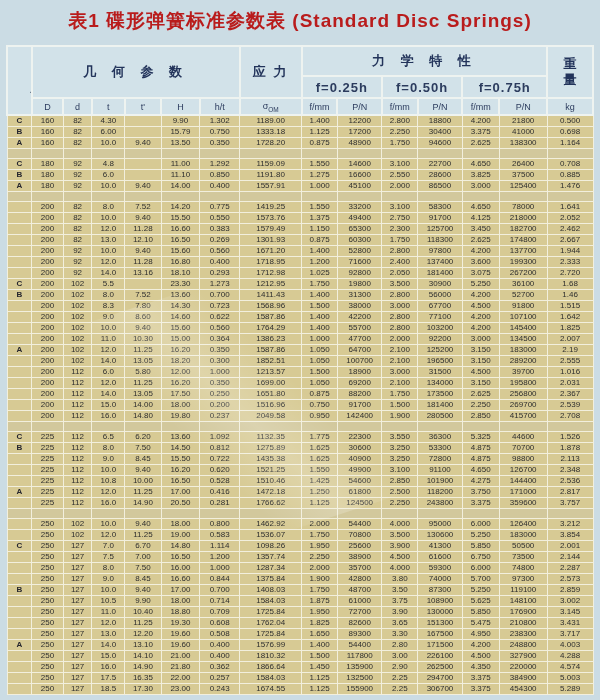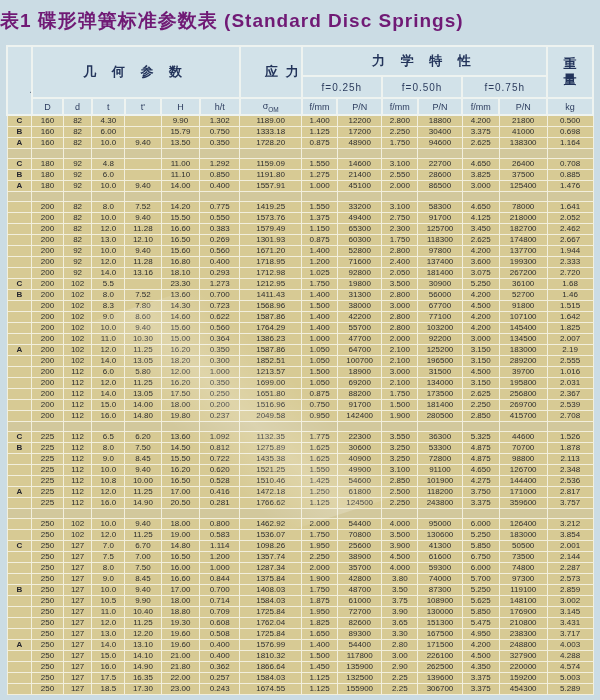--- a/index.html
+++ b/index.html
@@ -4,34 +4,35 @@
 <style>
   html,body{margin:0;padding:0;}
   body{
     width:600px;height:700px;
     background:#cbdce4;
     font-family:"Liberation Sans", sans-serif;
     position:relative;overflow:hidden;
   }
   .page-title{
     position:absolute;top:8px;left:0;right:0;
-    font-size:19px;font-weight:bold;color:#701a75;letter-spacing:1px;
+    text-align:center;
+    font-size:19px;font-weight:bold;color:#b91c1c;letter-spacing:1px;
     white-space:nowrap;
   }
   .table-wrap{position:absolute;left:6px;top:45px;width:588px;}
   table{width:100%;border-collapse:collapse;table-layout:fixed;}
 
   thead th{
     background:#d2e2e9;
     border:2px solid #eef3f0;
     color:#22335a;
     padding:0;overflow:hidden;
   }
   th.big{font-size:13px;font-weight:bold;letter-spacing:6px;height:28px;}
-  th.flevel{font-size:10px;font-weight:normal;letter-spacing:1px;height:20px;color:#2c3c5e;}
+  th.flevel{font-size:13px;font-weight:bold;letter-spacing:1px;height:20px;color:#2c3c5e;}
   th.collabel{font-size:9px;font-weight:normal;height:15px;color:#2c3c5e;}
   th.gbt-cell{vertical-align:middle;}
   .gbt-inner{
     display:inline-block;transform:rotate(-90deg);
     font-size:9px;font-weight:normal;letter-spacing:1px;color:#37465e;white-space:nowrap;
   }
   th.weight-cell div{font-size:13px;font-weight:bold;line-height:16px;letter-spacing:0;}
   sub.sigma-sub{font-size:6.5px;}
 
   tbody td{
@@ -75,21 +76,21 @@
       <col style="width:6.3%">
         <col style="width:8.2%">
       <col style="width:7.8%">
     </colgroup>
     <thead>
       <tr>
         <th rowspan="3" class="gbt-cell">
           <span class="gbt-inner">GB/T 1972</span>
         </th>
         <th colspan="6" rowspan="2" class="big">几 何 参 数</th>
-        <th rowspan="2" class="big" style="letter-spacing:2px;text-align:right;">应 力</th>
+        <th rowspan="2" class="big" style="letter-spacing:2px;">应 力</th>
         <th colspan="6" class="big">力 学 特 性</th>
         <th rowspan="2" class="weight-cell">
           <div>重</div>
           <div>量</div>
         </th>
       </tr>
       <tr>
         <th colspan="2" class="flevel">f=0.25h</th>
         <th colspan="2" class="flevel">f=0.50h</th>
         <th colspan="2" class="flevel">f=0.75h</th>
@@ -200,21 +201,21 @@
         <tr>
           <td class="grade-cell">B</td>
           <td>180</td>
           <td>92</td>
           <td>6.0</td>
           <td></td>
           <td>11.10</td>
           <td>0.850</td>
           <td>1191.80</td>
           <td>1.275</td>
-          <td>21400</td>
+          <td>16600</td>
           <td>2.550</td>
           <td>28600</td>
           <td>3.825</td>
           <td>37500</td>
           <td>0.885</td>
         </tr>
         <tr>
           <td class="grade-cell">A</td>
           <td>180</td>
           <td>92</td>
@@ -984,23 +985,23 @@
           <td>250</td>
           <td>127</td>
           <td>17.5</td>
           <td>16.35</td>
           <td>22.00</td>
           <td>0.257</td>
           <td>1584.03</td>
           <td>1.125</td>
           <td>132500</td>
           <td>2.25</td>
-          <td>139600</td>
+          <td>294700</td>
           <td>3.375</td>
-          <td>159200</td>
+          <td>384900</td>
           <td>5.003</td>
         </tr>
         <tr>
           <td class="grade-cell"></td>
           <td>250</td>
           <td>127</td>
           <td>18.5</td>
           <td>17.30</td>
           <td>23.00</td>
           <td>0.243</td>

